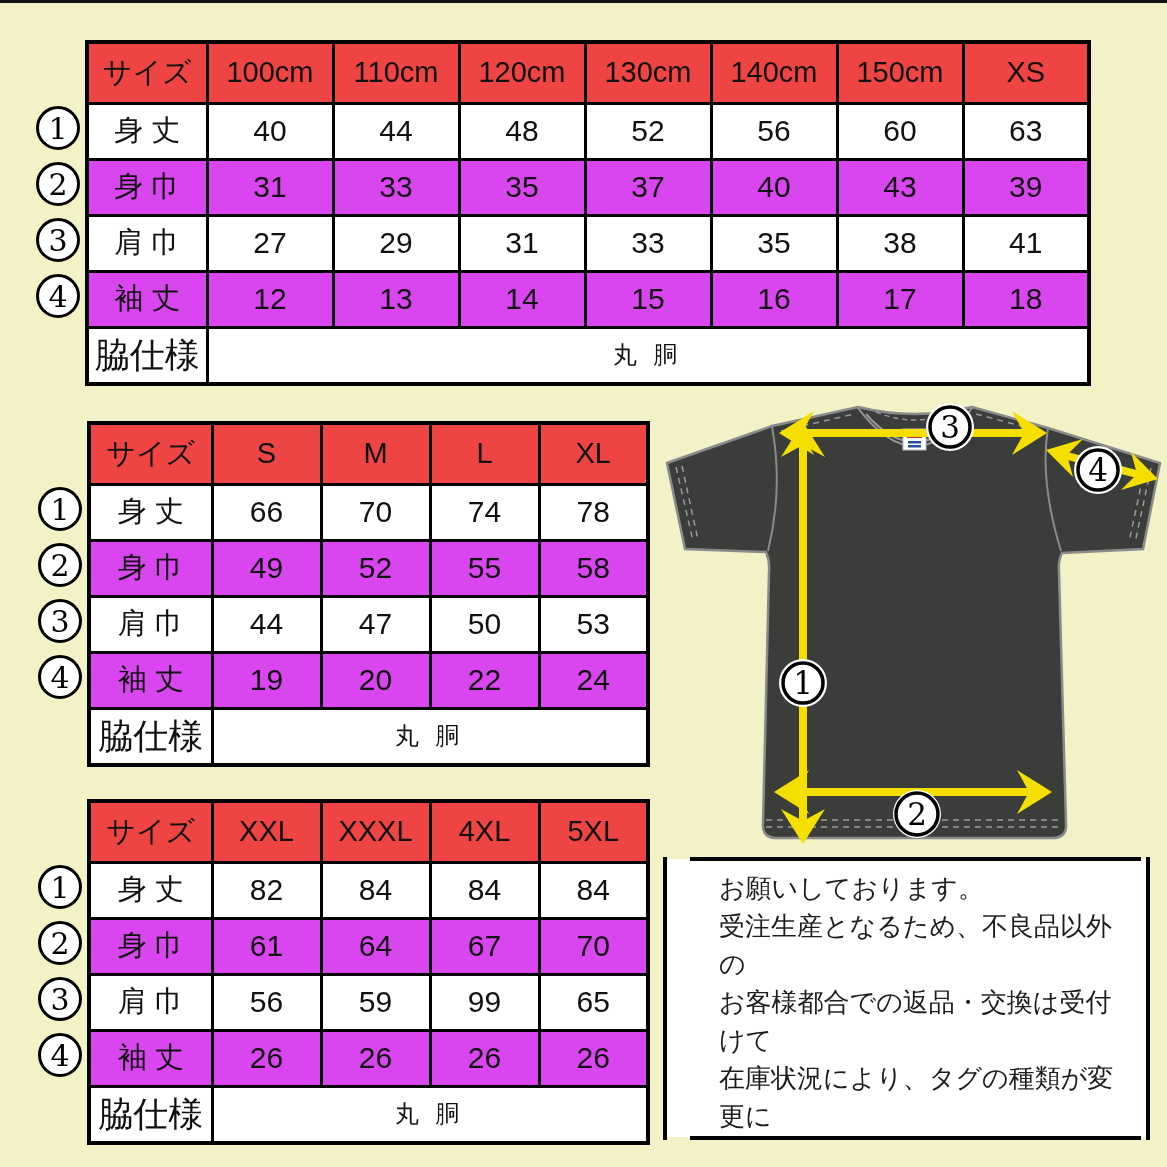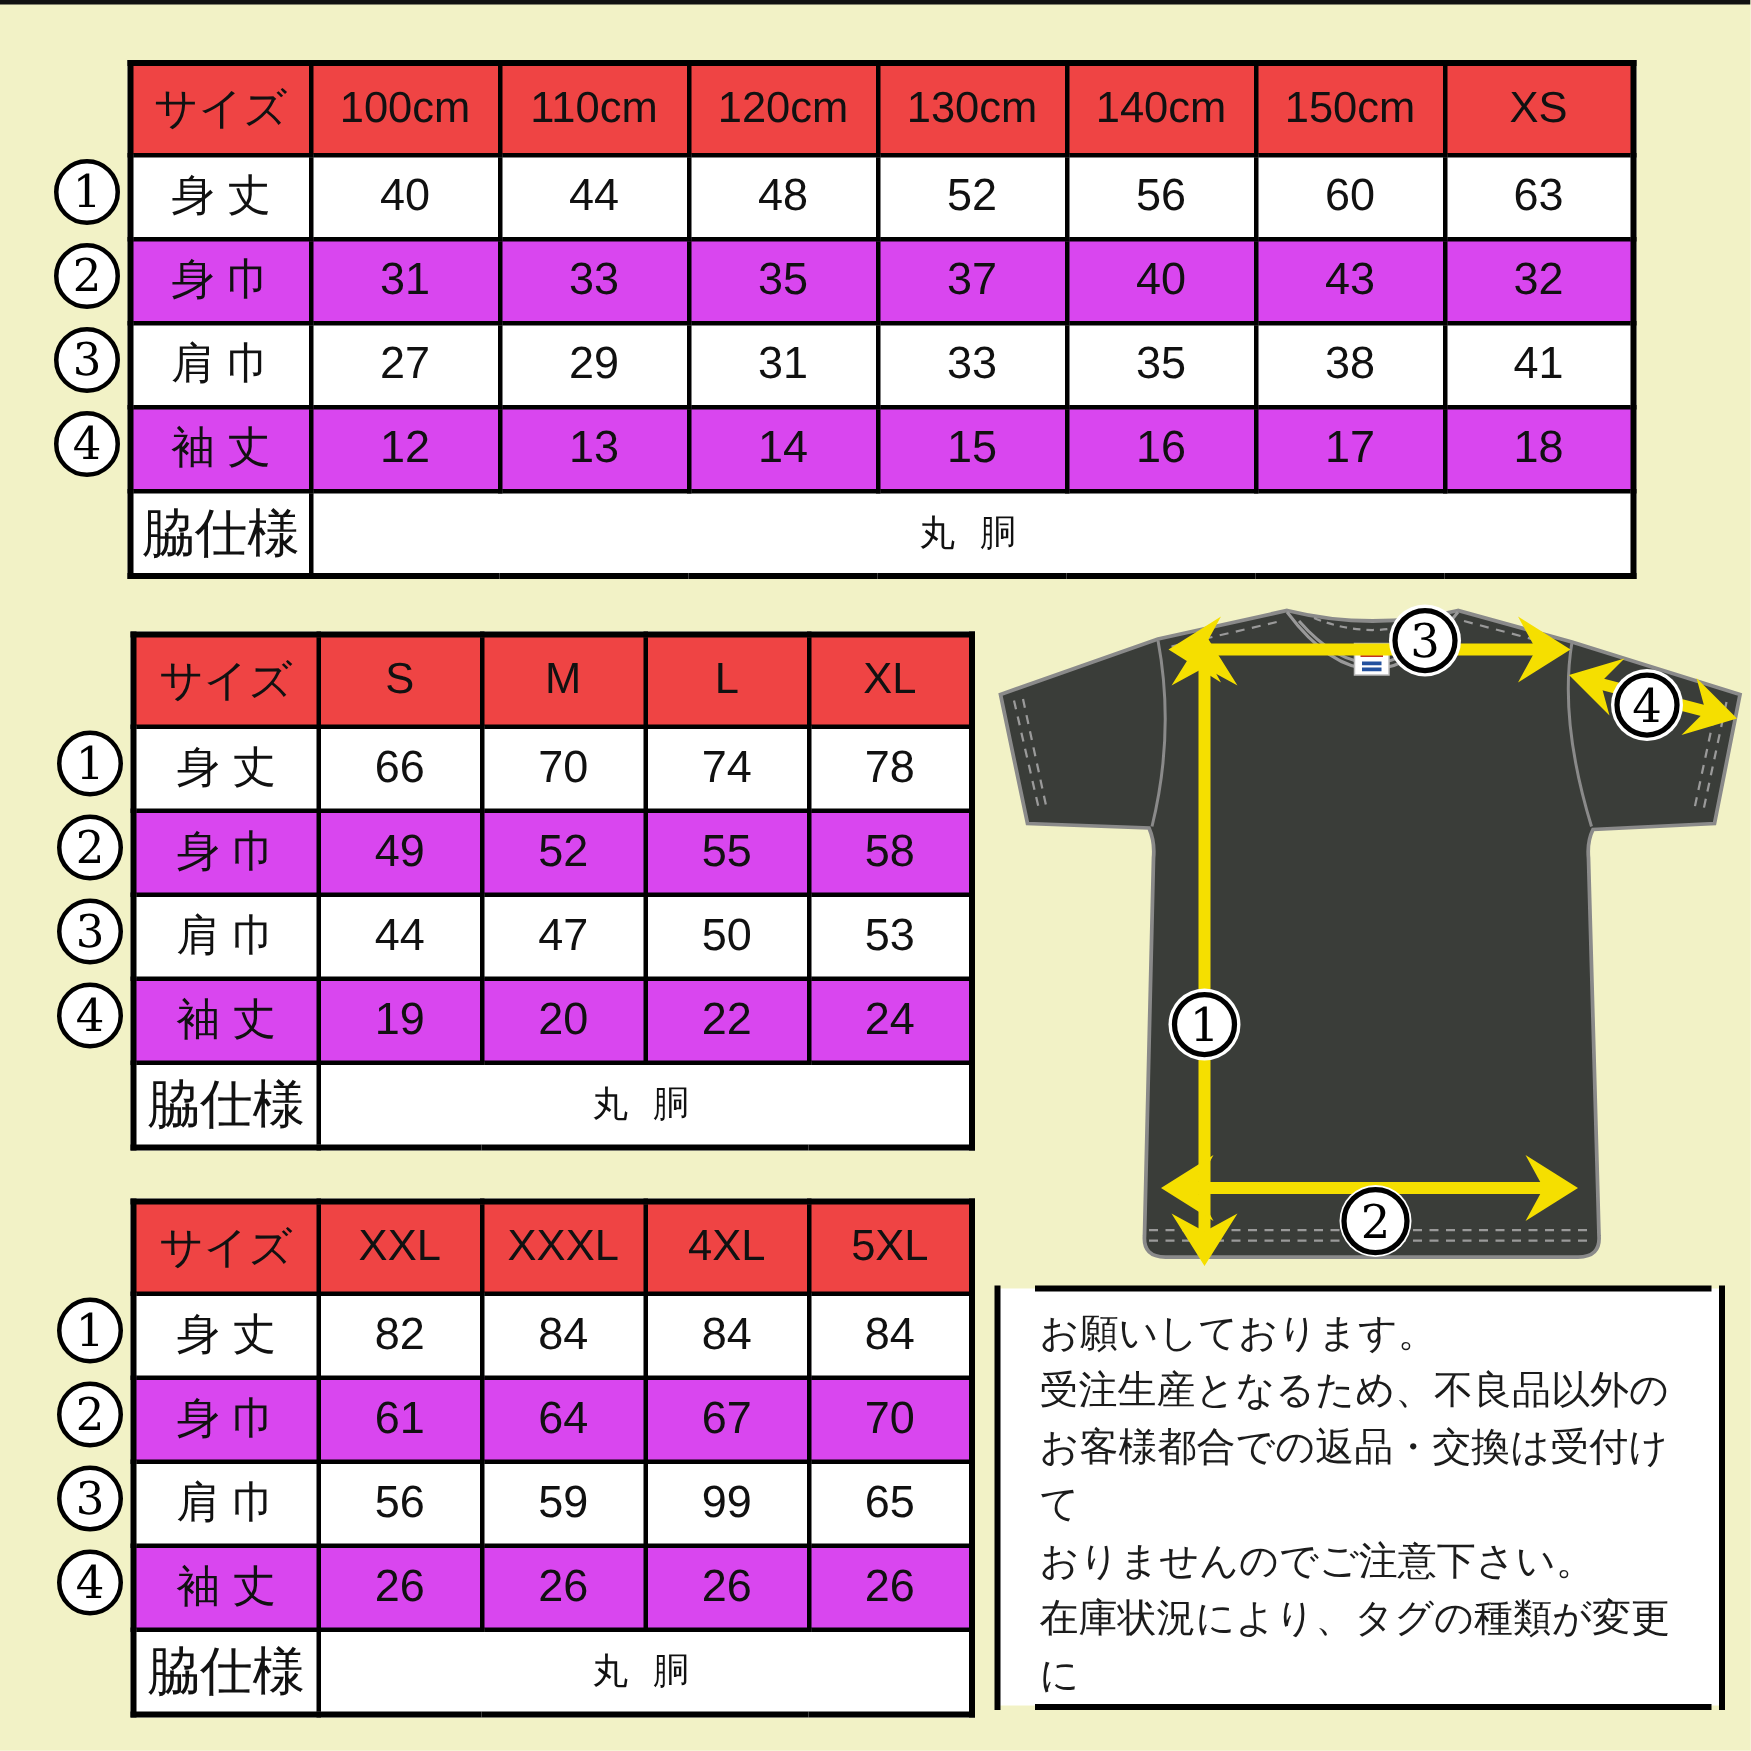--- a/index.html
+++ b/index.html
@@ -50,21 +50,21 @@
   .note-fill{position:absolute; left:3px; right:4px; top:2px; bottom:3px; background:#fff;}
   .note-vl{position:absolute; top:0; bottom:0; width:4px; background:#000;}
   .note-vl.left{left:0;} .note-vl.right{right:0;}
   .note-hl{position:absolute; left:27px; right:9px; height:4px; background:#000;}
   .note-hl.top{top:0;} .note-hl.bottom{bottom:0;}
   .note-text{
     position:absolute; left:30px; top:12px; right:14px;
     font-size:26px; line-height:38px; color:#1c1c1c;
     font-family:"Liberation Sans",sans-serif;
   }
-  .note-line{}
+  .note-line{margin-left:26px;}
   .note-line.first{margin-left:0;}
 </style>
 </head>
 <body>
 
 <div class="canvas">
   <div class="top-strip"></div>
 
   <div class="table-block" style="left:36px; top:40px; width:1054px; height:343px;">
     <div class="badge b1">
@@ -113,21 +113,21 @@
               <td>63</td>
             </tr>
             <tr class="datarow shade">
               <td class="lbl">身 巾</td>
               <td>31</td>
               <td>33</td>
               <td>35</td>
               <td>37</td>
               <td>40</td>
               <td>43</td>
-              <td>32</td>
+              <td>39</td>
             </tr>
             <tr class="datarow">
               <td class="lbl">肩 巾</td>
               <td>27</td>
               <td>29</td>
               <td>31</td>
               <td>33</td>
               <td>35</td>
               <td>38</td>
               <td>41</td>
@@ -369,18 +369,17 @@
   <div class="note-box">
     <div class="note-fill"></div>
     <div class="note-vl left"></div>
     <div class="note-vl right"></div>
     <div class="note-hl top"></div>
     <div class="note-hl bottom"></div>
     <div class="note-text">
       <div class="note-line">お願いしております。</div>
       <div class="note-line">受注生産となるため、不良品以外の</div>
       <div class="note-line">お客様都合での返品・交換は受付けて</div>
-      <div class="note-line">おりませんのでご注意下さい。</div>
       <div class="note-line">在庫状況により、タグの種類が変更に</div>
 
     </div>
   </div>
 </div>
 
 </body></html>

